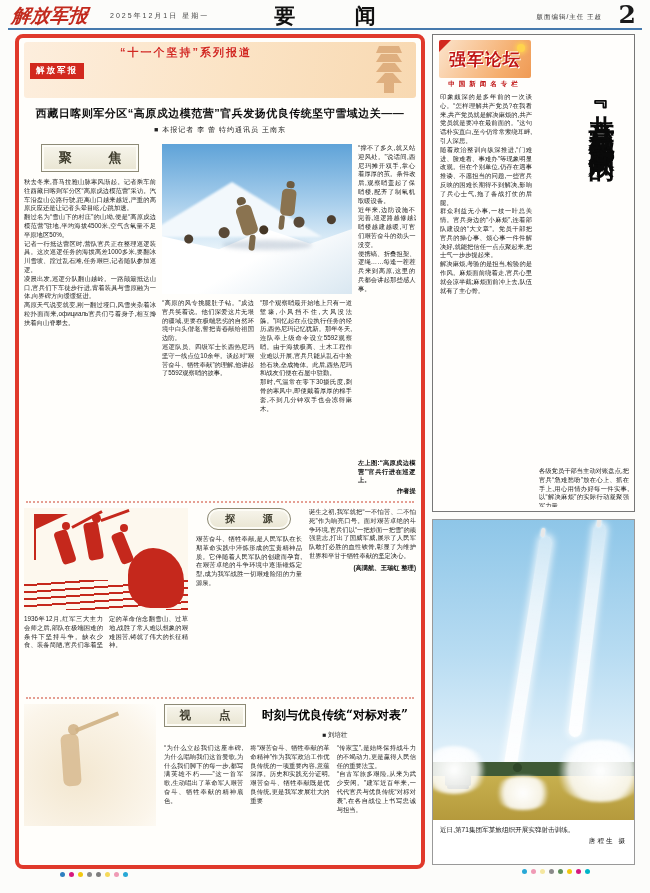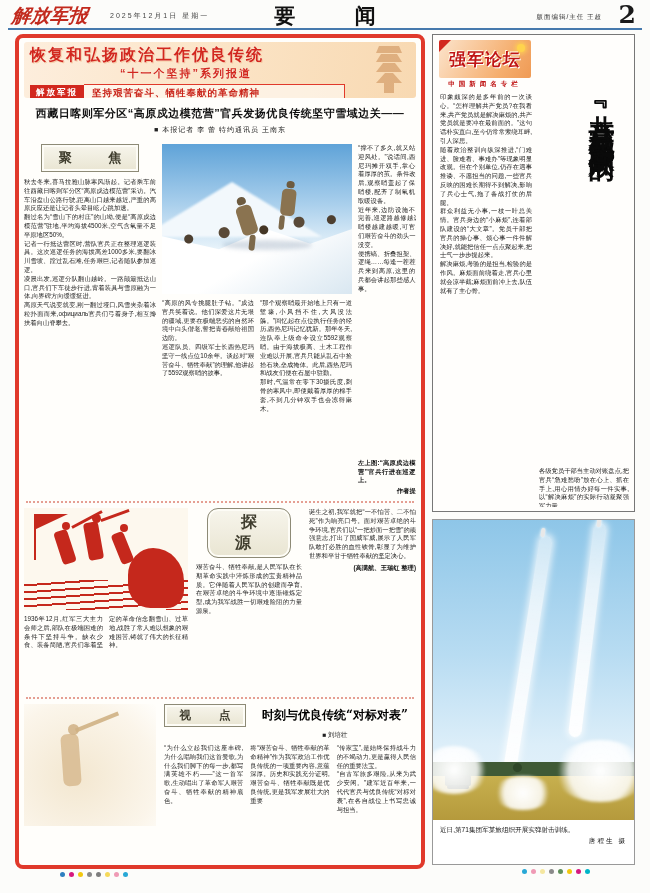--- a/index.html
+++ b/index.html
@@ -86,21 +86,21 @@
   .wc-h3{left:96px;top:16px;width:8px;height:8px;border-radius:50%;}
   .wc-gun{left:46px;top:10px;width:34px;height:3px;transform:rotate(-28deg);}
   .wc-gun2{left:76px;top:6px;width:30px;height:3px;transform:rotate(-20deg);}
   .wc-rock{left:104px;top:40px;width:56px;height:60px;border-radius:45% 55% 30% 40%;}
   .wc-waves{position:absolute;left:0;bottom:0;width:164px;height:30px;background:repeating-linear-gradient(-4deg,#c5281c 0 2px,transparent 2px 7px);}
   .origin-right{flex:1;display:flex;flex-direction:column;}
   .origin-headline{text-align:center;font-size:19px;font-weight:bold;letter-spacing:2px;color:#000;font-family:"DejaVu Serif",serif;margin:2px 0 6px 0;}
   .origin-cols{display:flex;gap:7px;flex:1;overflow:hidden;}
   .origin-colA{width:106px;flex:none;}
   .origin-colB{flex:1;}
-  .plaque.mid{width:82px;padding:3px 0;font-size:16px;letter-spacing:12px;text-indent:12px;margin:0 auto 5px auto;border-radius:11px;}
+  .plaque.mid{width:82px;padding:3px 0;font-size:10px;letter-spacing:12px;text-indent:12px;margin:0 auto 5px auto;border-radius:11px;}
   .origin-credit{font-size:6.3px;font-weight:bold;text-align:right;margin-top:3px;color:#111;}
 
   
   .viewpoint{display:flex;gap:8px;height:122px;overflow:hidden;}
   .vp-art{position:relative;width:132px;flex:none;background:radial-gradient(ellipse at 40% 60%,#f3e7d0 0%,#fbf5ea 70%,#fffefb 100%);overflow:hidden;}
   .vp-fig{position:absolute;left:38px;top:30px;width:18px;height:52px;background:#d9bd94;border-radius:6px;transform:rotate(-4deg);opacity:.9;}
   .vp-head{position:absolute;left:44px;top:20px;width:11px;height:11px;background:#d2b489;border-radius:50%;opacity:.9;}
   .vp-rifle{position:absolute;left:50px;top:16px;width:46px;height:4px;background:#cfb184;transform:rotate(-22deg);opacity:.9;}
   .vp-right{flex:1;display:flex;flex-direction:column;}
   .vp-head-row{display:flex;align-items:center;gap:8px;}
@@ -159,25 +159,23 @@
     <div class="date">2025年12月1日  星期一</div>
     <div class="section-title">要  闻</div>
     <div class="editor">版面编辑/主任  王超</div>
     <div class="page-num">2</div>
   </div>
   <div class="head-rule"></div>
 
   <div class="main-box">
 
     <div class="banner">
-      <div class="banner-line1">恢复和弘扬政治工作优良传统</div>
       <div class="banner-line2">“十一个坚持”系列报道</div>
       <div class="focus-strip">
         <span class="focus-label">解放军报</span>
-        <span class="focus-text">坚持艰苦奋斗、牺牲奉献的革命精神</span>
       </div>
       <div class="pagoda">
           <i></i>
           <i></i>
           <i></i>
           <i></i>
           <i></i>
         </div>
     </div>
 

